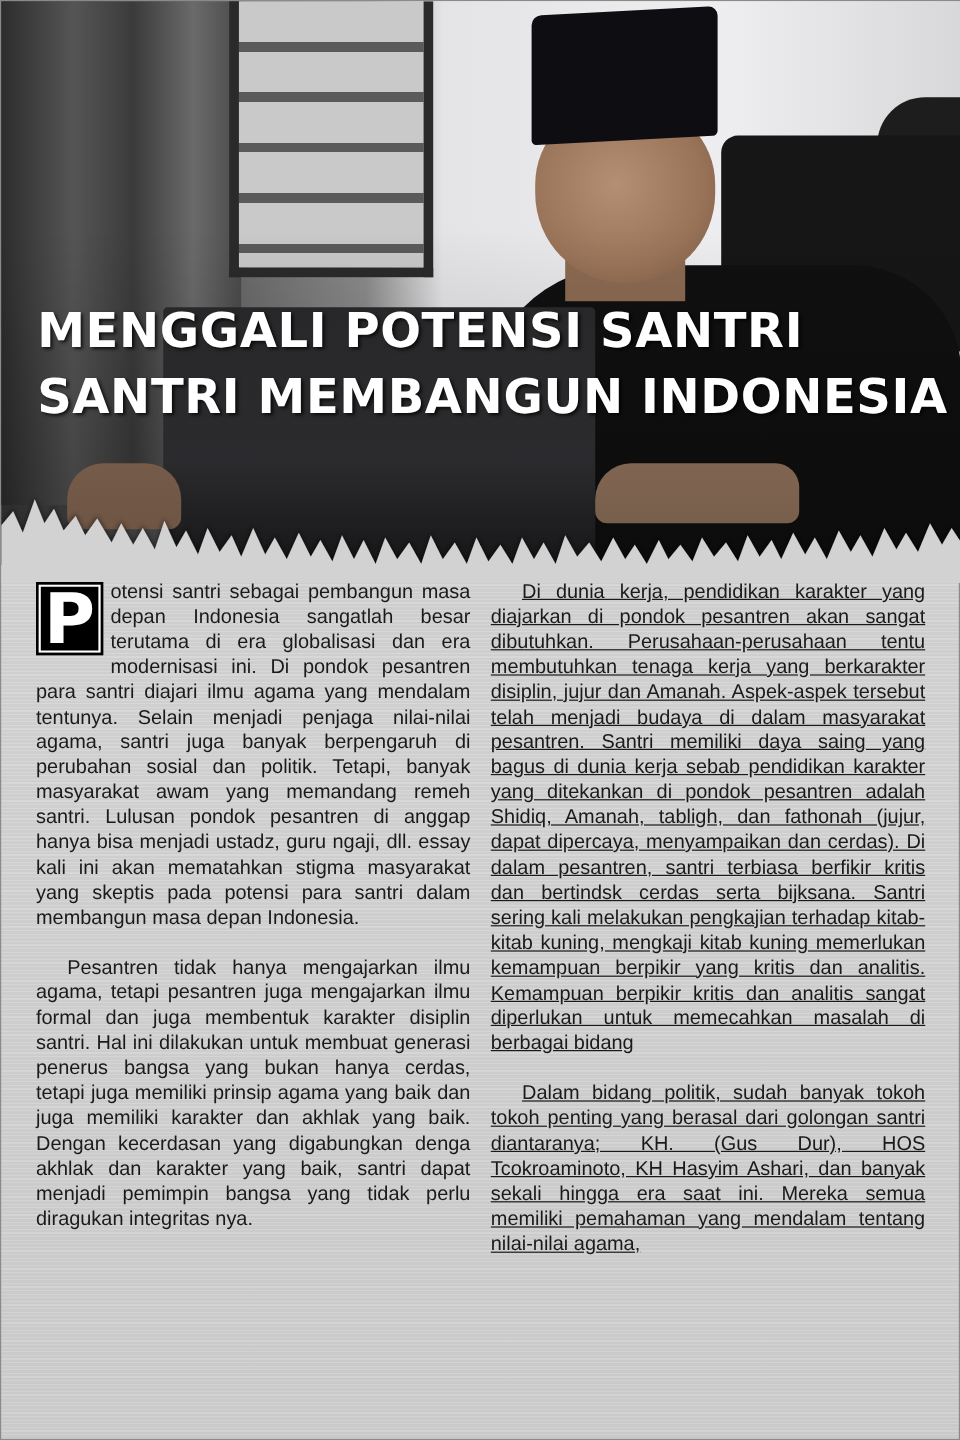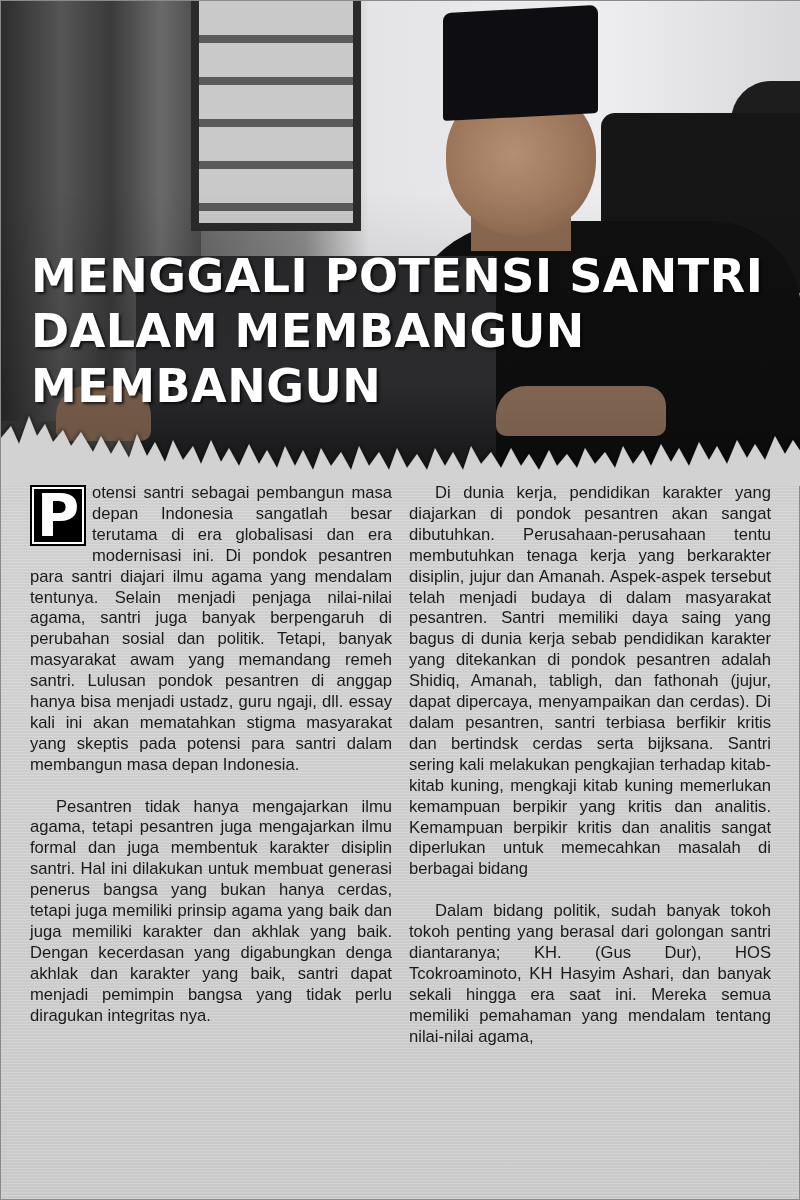--- a/index.html
+++ b/index.html
@@ -69,35 +69,35 @@
       position: absolute; left: 495px; top: 385px; width: 170px; height: 50px;
       background: #9a7a62; border-radius: 30px 20px 10px 10px;
     }
     .hero-shade {
       position: absolute; inset: 0;
       background: linear-gradient(180deg, rgba(0,0,0,0) 40%, rgba(0,0,0,0.25) 100%);
     }
     .title {
       position: absolute; left: 30px; top: 248px; margin: 0;
       color: #ffffff; font-family: "DejaVu Sans", sans-serif; font-weight: bold;
-      font-size: 46px; line-height: 55px; letter-spacing: 0.5px;
+      font-size: 40px; line-height: 55px; letter-spacing: 0.5px;
       text-shadow: 2px 2px 3px rgba(0,0,0,0.75);
     }
     .title span { display: block; }
     .torn {
       position: absolute; left: 0; top: 395px; width: 800px; height: 90px;
     }
     
     .col {
       position: absolute; top: 482px; width: 362px;
       font-size: 16.6px; line-height: 20.9px; color: #1a1a1a; text-align: justify;
       hyphens: manual;
     }
     .col-left { left: 29px; }
-    .col-right { left: 408px; width: 362px; }
+    .col-right { left: 408px; width: 362px; text-decoration: underline; }
     .col p { margin: 0 0 20.9px 0; }
     .col p.indent { text-indent: 26px; }
     .dropcap {
       float: left; width: 52px; height: 57px; margin: 2px 6px 0 0;
       background: #000; border: 2px solid #000; box-shadow: inset 0 0 0 2px #fff;
       color: #fff; font-family: "DejaVu Sans", sans-serif; font-weight: bold;
       font-size: 58px; line-height: 58px; text-align: center;
     }
   </style>
 </head>
@@ -114,21 +114,21 @@
     <div class="person-neck"></div>
     <div class="person-head"></div>
     <div class="person-cap"></div>
     <div class="laptop"></div>
     <div class="hand-left"></div>
     <div class="hand-right"></div>
     <div class="hero-shade"></div>
 
     <h1 class="title">
       <span>MENGGALI POTENSI SANTRI</span>
-      <span>DALAM MEMBANGUN MEMBANGUN</span>
+      <span>SANTRI MEMBANGUN INDONESIA</span>
     </h1>
   </div>
 
   <svg class="torn" viewBox="0 0 800 90" preserveAspectRatio="none">
     <defs>
       <filter id="tshadow" x="-5%" y="-20%" width="110%" height="140%">
         <feDropShadow dx="0" dy="-2" stdDeviation="2" flood-color="#000" flood-opacity="0.45"></feDropShadow>
       </filter>
     </defs>
     <path filter="url(#tshadow)" fill="#d2d2d2" d="M0,42 L10,30 L18,48 L28,20 L36,40 L44,28 L52,46 L62,34 L70,50 L80,36 L92,56 L100,40 L110,58 L118,44 L128,62 L136,38 L146,60 L154,46 L164,66 L172,44 L182,64 L192,50 L200,68 L210,44 L220,66 L228,52 L238,70 L248,48 L258,68 L266,54 L276,72 L284,50 L294,70 L302,54 L312,74 L320,52 L330,70 L340,56 L350,74 L358,50 L368,70 L378,56 L388,74 L396,52 L406,72 L416,58 L426,74 L434,52 L444,70 L452,56 L462,74 L470,50 L480,68 L490,56 L500,72 L510,52 L520,70 L528,58 L538,74 L548,54 L556,70 L566,58 L576,72 L584,52 L594,68 L604,56 L614,72 L622,50 L632,68 L642,54 L650,70 L660,48 L670,66 L678,52 L688,70 L698,46 L708,64 L716,50 L726,68 L736,44 L746,62 L754,48 L764,64 L774,40 L784,58 L792,44 L800,56 L800,90 L0,90 Z"></path>

